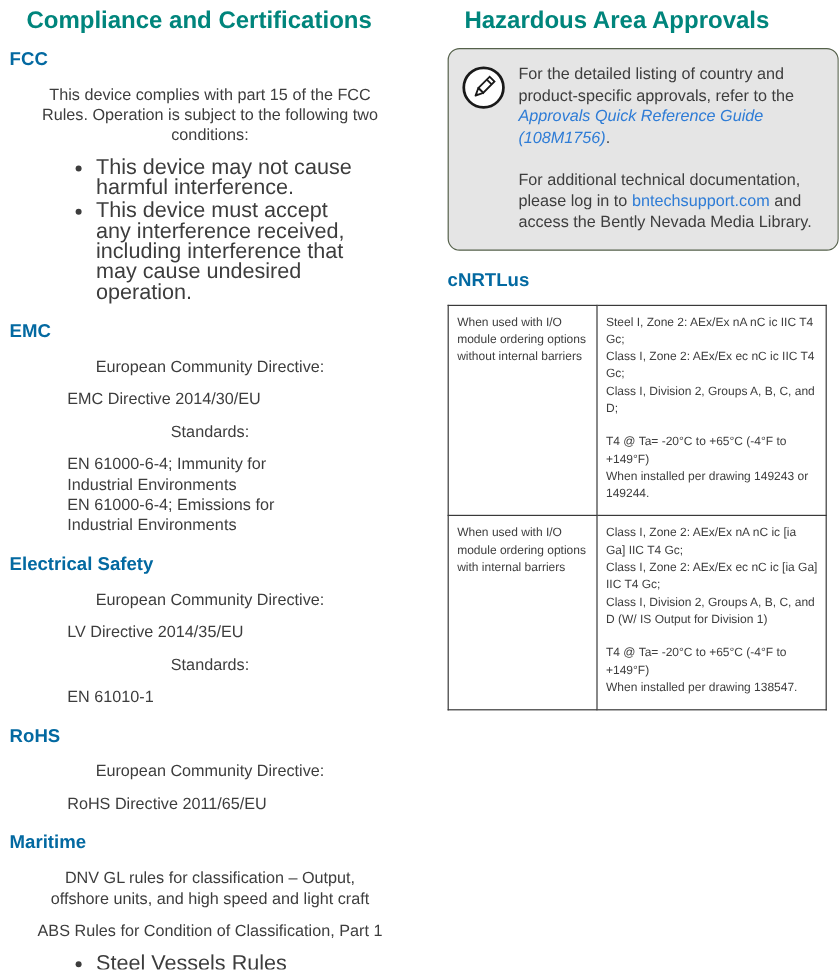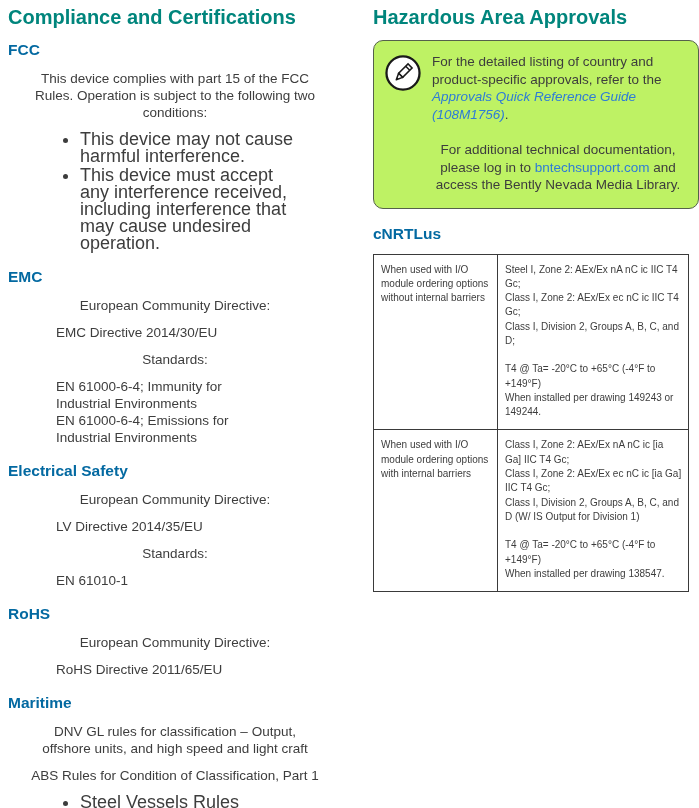--- a/index.html
+++ b/index.html
@@ -10,21 +10,21 @@
     font-family: "Liberation Sans", sans-serif;
     color: #3d3d3d;
     overflow: hidden;
   }
   .page { display: flex; padding: 5px 7px 0 8px; gap: 21px; }
   .col-left  { width: 344px; flex: none; }
   .col-right { flex: 1; min-width: 0; }
 
   h1 {
     font-size: 20px; line-height: 24px; font-weight: bold;
-    color: #00857C; margin: 0 0 11px 0;
+    color: #00857C; margin: 0 0 11px 14px;
   }
   h2 {
     font-size: 15.5px; line-height: 19px; font-weight: bold;
     color: #0369a1; margin: 15px 0 11px 0;
   }
   p, .txt { font-size: 13.5px; line-height: 17px; margin: 0 0 10px 0; }
 
   .indent1 { margin-left: 22px; max-width: 290px; text-align: center; }
   .indent2 { margin-left: 48px; max-width: 260px; }
   .std-line { max-width: 215px; }
@@ -32,31 +32,31 @@
   ul.bullets { margin: 0 0 12px 0; padding-left: 72px; }
   ul.bullets li {
     font-size: 18px; line-height: 17px;
     max-width: 222px; margin: 0 0 2px 0;
     list-style-type: disc;
   }
 
   
   .note {
     width: 326px; min-height: 160px;
-    background: #bef264;
+    background: #e5e5e5;
     border: 1.6px solid #55614B;
     border-radius: 10px;
     padding: 12px 12px 14px 10px;
     display: flex; gap: 10px;
     margin: 0 0 15px 0;
   }
   .note-icon { flex: none; padding-top: 1px; }
   .note-text { font-size: 13.5px; line-height: 17.5px; width: 252px; }
   .note-text p { margin: 0; font-size: 13.5px; line-height: 17.5px; }
-  .note-text p + p { margin-top: 18px; text-align: center; }
+  .note-text p + p { margin-top: 18px; }
   .link { color: #2E7CD6; text-decoration: none; cursor: pointer; }
   .it { font-style: italic; }
 
   
   table.approvals {
     border-collapse: collapse;
     width: 316px;
     table-layout: fixed;
     margin-top: 2px;
   }

